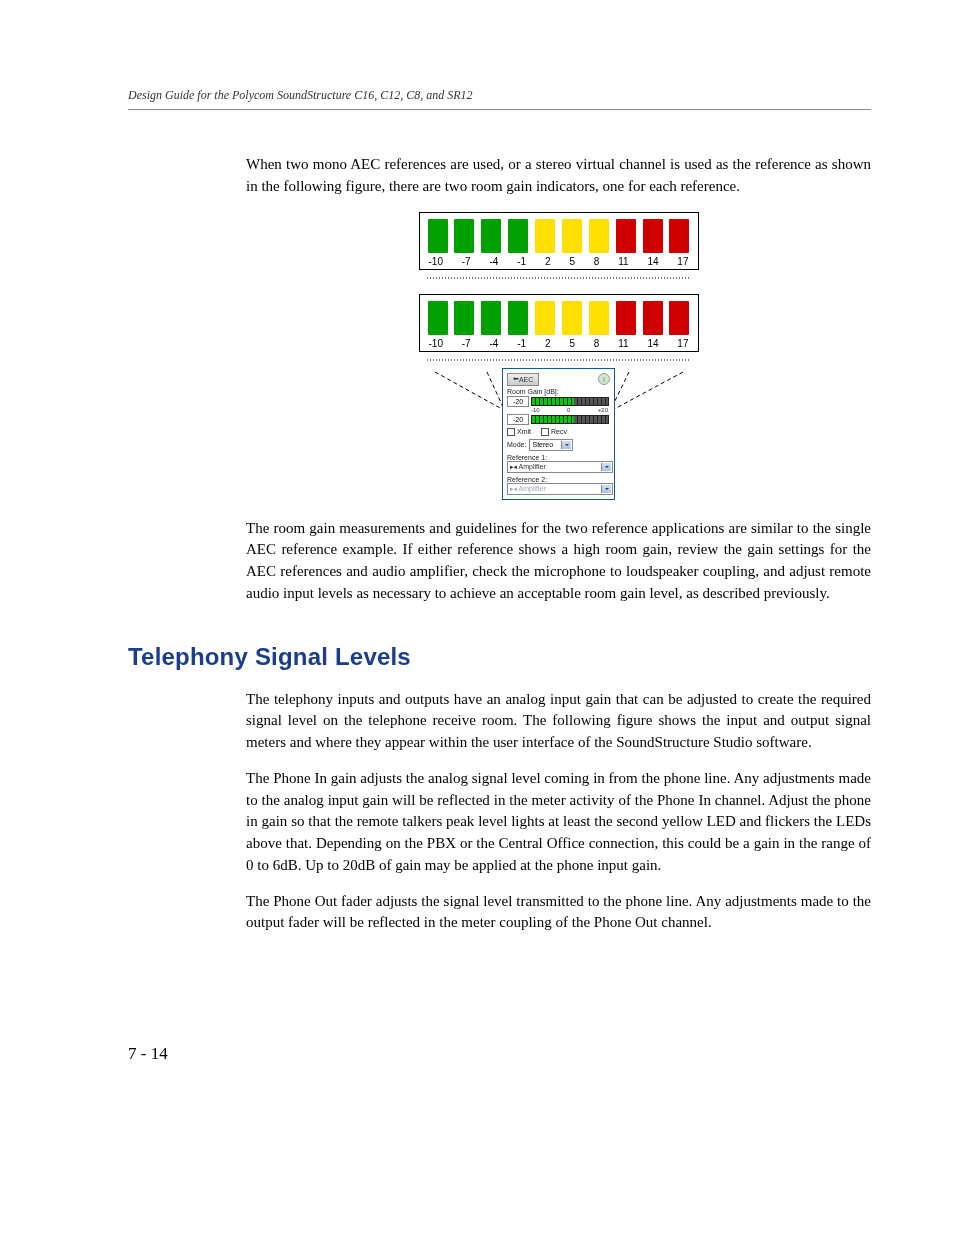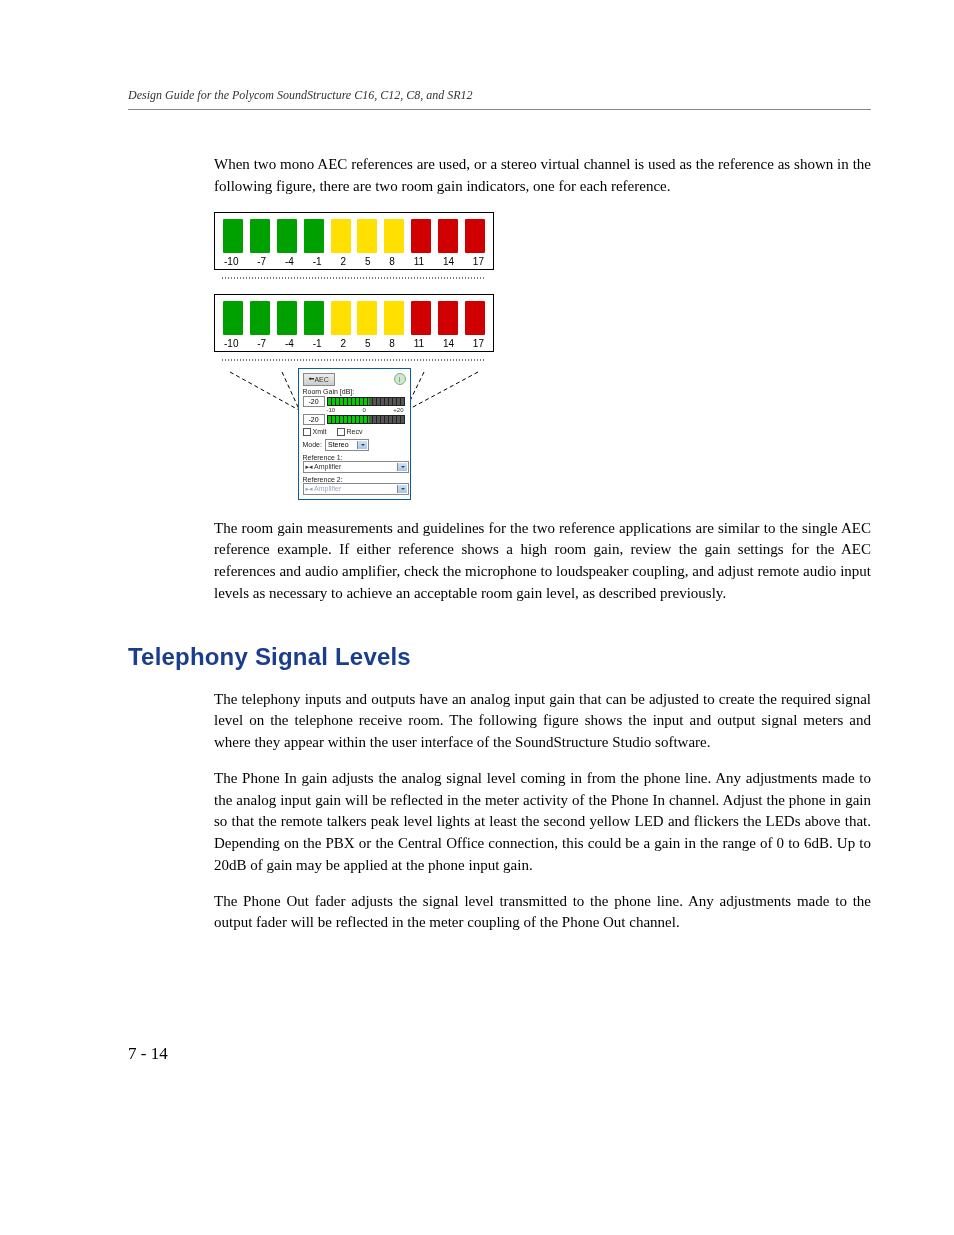--- a/index.html
+++ b/index.html
@@ -1,23 +1,23 @@
 <!DOCTYPE html>
 <html><head>
 <meta charset="utf-8">
 <style>
   body{margin:0;background:#fff;font-family:Georgia,'Times New Roman',serif;color:#000;width:954px}
   .page{padding:88px 83px 60px 128px;box-sizing:border-box}
   .running-head{font-family:Georgia,serif;font-style:italic;font-size:12px;color:#333;margin-bottom:6px}
   .head-rule{border:none;border-top:1.5px solid #888;margin:0 0 44px 0}
-  .body-col{margin-left:86px}
+  .body-col{margin-left:118px}
   .body-col p{font-size:15px;line-height:1.45;margin:0 0 14px 0;text-align:justify}
   h2.section{font-family:Futura,'Trebuchet MS',Arial,sans-serif;font-weight:600;color:#1a3d8f;font-size:24px;margin:38px 0 18px 0;letter-spacing:.2px}
   .page-num{font-size:17px;margin-top:110px}
-  .figwrap{display:flex;margin:14px 0 18px 0}
+  .figwrap{display:flex;justify-content:center;margin:14px 0 18px 0}
   .fig{width:280px;position:relative}
   .meter{border:1px solid #000;background:#fff;padding:6px 6px 2px 6px;width:100%;box-sizing:border-box}
   .bars{display:flex;justify-content:space-between;padding:0 2px}
   .bar{width:20px;height:34px;border-radius:1px}
   .g{background:#00a000}.y{background:#ffe000}.r{background:#d00000}
   .ticks{display:flex;justify-content:space-between;font-family:Arial,sans-serif;font-size:10px;padding:3px 3px 0 3px}
   .slider-track{position:relative;height:12px;margin-top:2px}
   .slider-track:before{content:"";position:absolute;left:8px;right:8px;top:5px;height:2px;background:repeating-linear-gradient(90deg,#777 0 1px,transparent 1px 3px)}
   .panel{border:1.5px solid #0a5aa8;background:#fff;width:113px;margin:2px auto 0 auto;font-family:Arial,sans-serif;font-size:8px;padding:3px 4px 4px 4px;box-sizing:border-box;position:relative}
   .panel-row{display:flex;align-items:center;margin:1px 0}

